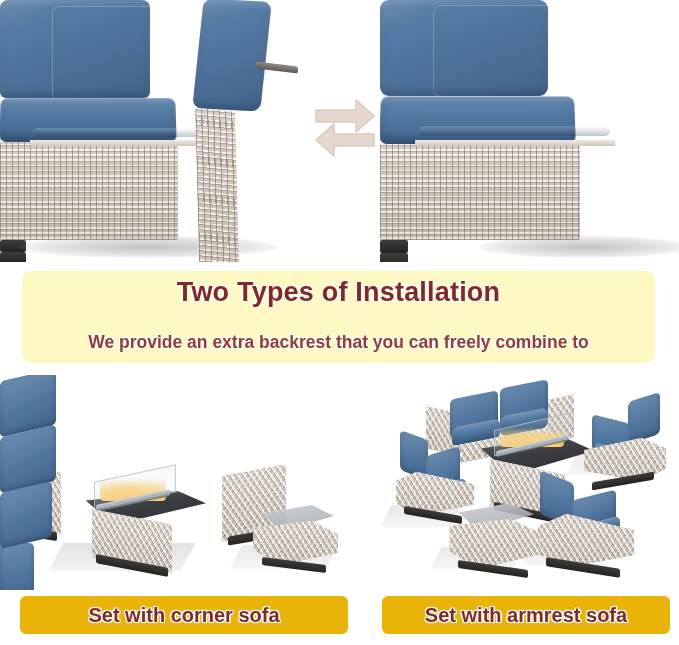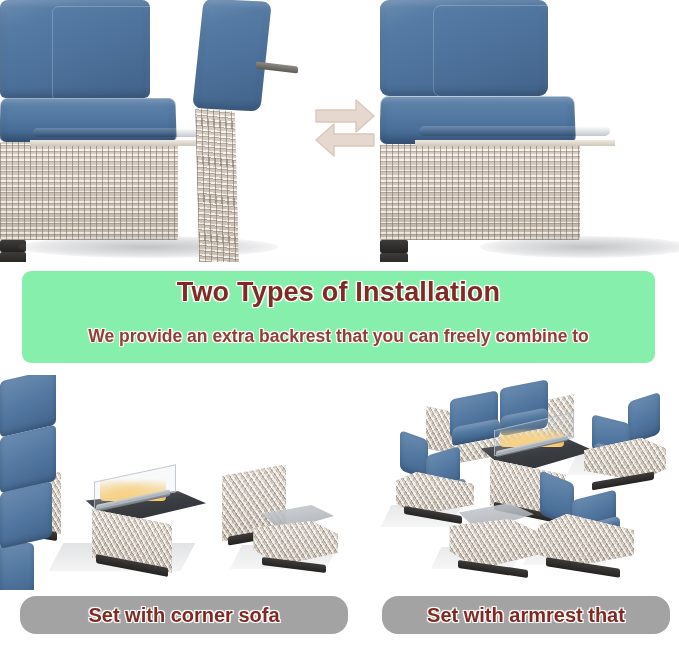--- a/index.html
+++ b/index.html
@@ -66,21 +66,21 @@
     box-shadow: inset 0 -3px 5px rgba(22,40,62,.28);
   }
   .foot {
     background: linear-gradient(180deg,#3d3c3a 0%,#242322 100%);
     border-radius: 2px;
   }
 
   
   .banner {
     position: absolute;
-    background: #86efac;
+    background: #fef9c3;
     border-radius: 9px;
     text-align: center;
     box-sizing: border-box;
   }
   .banner-title {
     color: #7e2b26;
     font-size: 27px;
     font-weight: 700;
     letter-spacing: .2px;
     line-height: 1.1;
@@ -96,22 +96,22 @@
     font-weight: 600;
     line-height: 1.24;
     text-shadow:
       -1.1px -1.1px 0 #fdfbfa, 1.1px -1.1px 0 #fdfbfa,
       -1.1px  1.1px 0 #fdfbfa, 1.1px  1.1px 0 #fdfbfa,
        0 0 3px rgba(255,255,255,.8);
     margin: 0;
   }
   .label-banner {
     position: absolute;
-    background: #a3a3a3;
-    border-radius: 16px;
+    background: #eab308;
+    border-radius: 6px;
     display: flex;
     align-items: center;
     justify-content: center;
     box-sizing: border-box;
   }
   .label-text {
     color: #7e2b26;
     font-size: 20px;
     font-weight: 700;
     text-shadow:
@@ -216,21 +216,21 @@
 
   <div class="wicker" style="left:35px; top:140px; width:200px; height:96px; border-radius:2px;"></div>
   <div class="abs" style="left:35px; top:140px; width:200px; height:6px;
               background:linear-gradient(180deg,#efeae2,#cfc7ba);"></div>
   <div class="foot" style="left:40px; top:234px; width:28px; height:13px;"></div>
   <div class="foot" style="left:202px; top:234px; width:28px; height:13px;"></div>
 </div>
 
 <div class="banner" style="left:22px; top:271px; width:633px; height:92px; padding-top:7px;">
   <p class="banner-title">Two Types of Installation</p>
-  <p class="banner-sub" style="margin-top:18px;">We provide an extra backrest that you can freely combine to</p>
+  <p class="banner-sub" style="margin-top:24px;">We provide an extra backrest that you can freely combine to</p>
 </div>
 
 <div class="scene" style="left:0; top:375px; width:340px; height:215px; background:#ffffff;">
 
   <div class="gplate" style="left:56px; top:168px; width:132px; height:28px; transform:skewX(-28deg); opacity:.55;"></div>
   <div class="gplate" style="left:236px; top:170px; width:96px; height:24px; transform:skewX(-26deg); opacity:.45;"></div>
 
   <div class="abs" style="left:3px; top:93px; width:58px; height:72px;">
     <div class="wicker-diag" style="position:absolute; left:0; top:0; width:58px; height:62px;
                 transform:skewY(9deg); border-radius:2px;"></div>
@@ -343,14 +343,14 @@
                 clip-path: polygon(4% 14%, 68% 0%, 100% 28%, 100% 70%, 34% 100%, 4% 64%);"></div>
     <div class="foot" style="position:absolute; left:14px; top:64px; width:70px; height:8px; transform:skewY(8deg);"></div>
   </div>
 </div>
 
 <div class="label-banner" style="left:20px; top:596px; width:328px; height:38px;">
   <span class="label-text">Set with corner sofa</span>
 </div>
 
 <div class="label-banner" style="left:382px; top:596px; width:288px; height:38px;">
-  <span class="label-text">Set with armrest that</span>
+  <span class="label-text">Set with armrest sofa</span>
 </div>
 
 </body></html>

